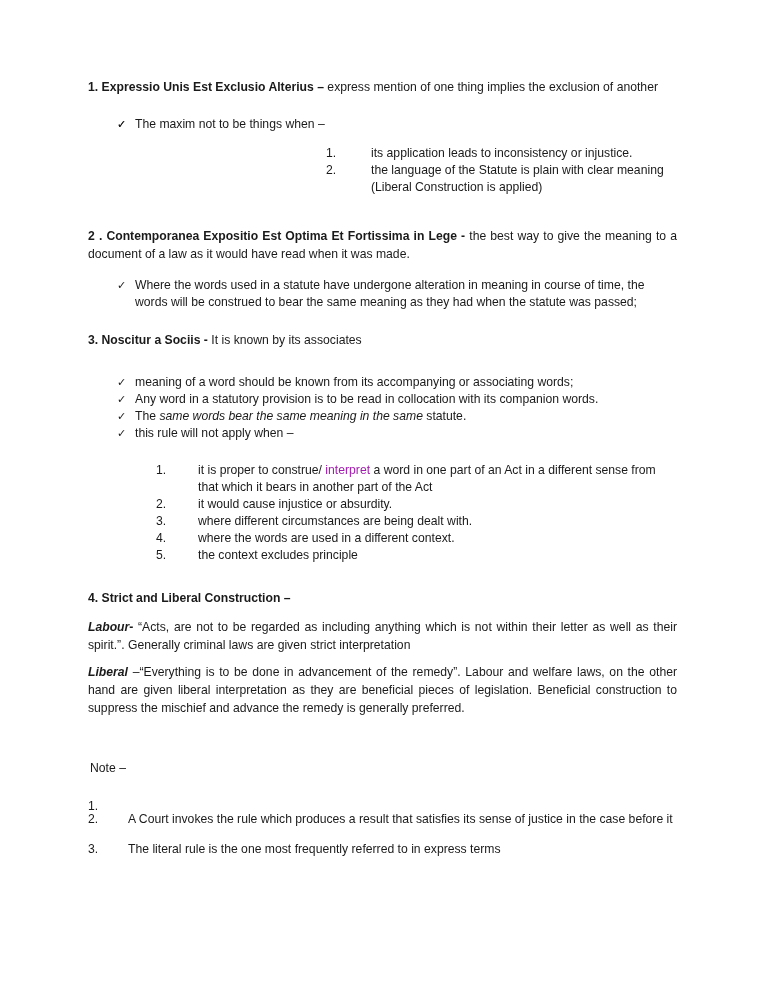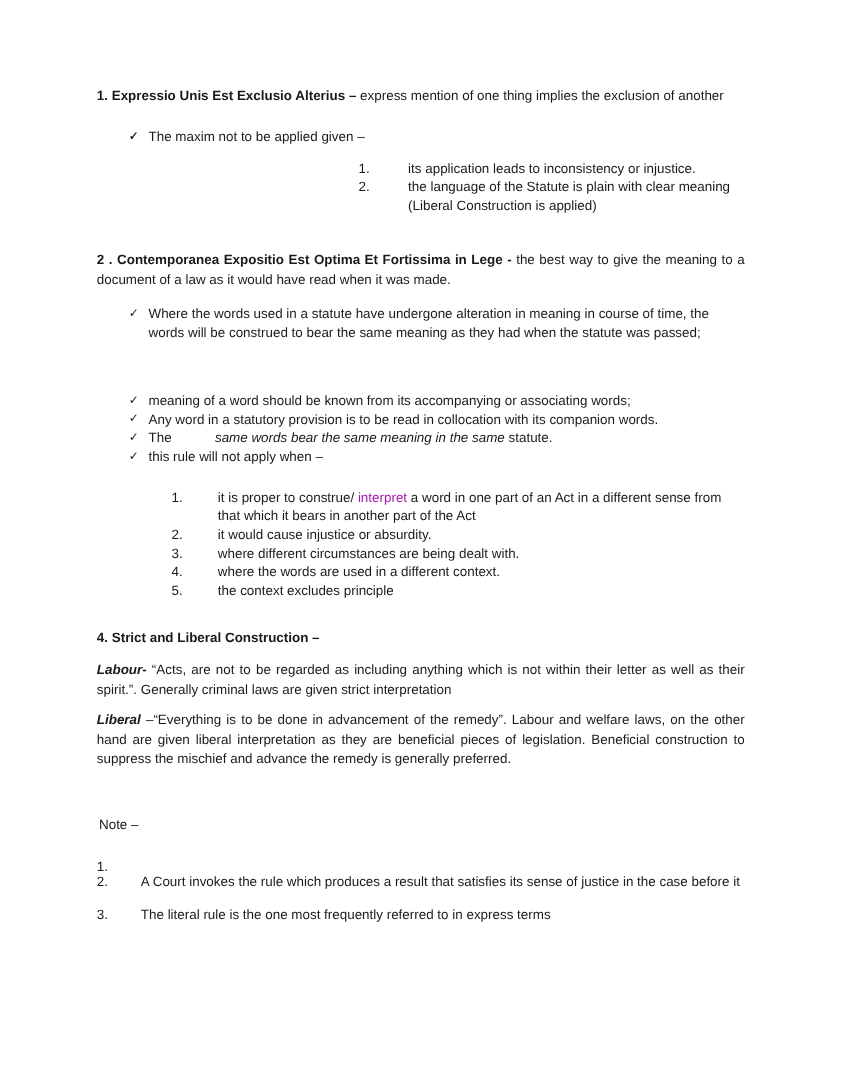--- a/index.html
+++ b/index.html
@@ -64,21 +64,21 @@
     margin: 0;
   }
   .check-list > li .tick {
     position: absolute;
     left: 29px;
     top: 0;
     font-size: 11px;
     line-height: 17px;
     color: #1a1a1a;
   }
-  .check-list > li .ital { font-style: italic; margin-left: 36px; }
+  .check-list > li .ital { font-style: italic; }
 
   
   .num-list {
     list-style: none;
     margin: 0;
     padding: 0;
   }
   .num-list > li {
     position: relative;
     font-size: 12.2px;
@@ -135,21 +135,21 @@
     </p>
 
     <div class="sp-20"></div>
 
     <ul class="check-list">
       <li class="justify">
         <span class="tick">✓</span>
       </li>
       <li>
         <span class="tick">✓</span>
-        <span>The maxim not to be applied given –</span>
+        <span>The maxim not to be things when –</span>
       </li>
     </ul>
 
     <div class="sp-12"></div>
 
     <ol class="num-list num-deep">
       <li>
         <span class="num">1.</span>
         <span>its application leads to inconsistency or injustice.</span>
       </li>
@@ -173,20 +173,26 @@
 
     <ul class="check-list">
       <li>
         <span class="tick">✓</span>
         <span>Where the words used in a statute have undergone alteration in meaning in course of time, the words will be construed to bear the same meaning as they had when the statute was passed;</span>
       </li>
     </ul>
 
     <div class="sp-20"></div>
 
+    <p class="sec-head">
+      <span>3.</span>
+      <span class="ital">Noscitur a Sociis</span>
+      <span>-</span>
+      <span class="reg">It is known by its associates</span>
+    </p>
 
     <div class="sp-20"></div>
     <div class="sp-5"></div>
 
     <ul class="check-list">
       <li>
         <span class="tick">✓</span>
         <span>meaning of a word should be known from its accompanying or associating words;</span>
       </li>
       <li>

